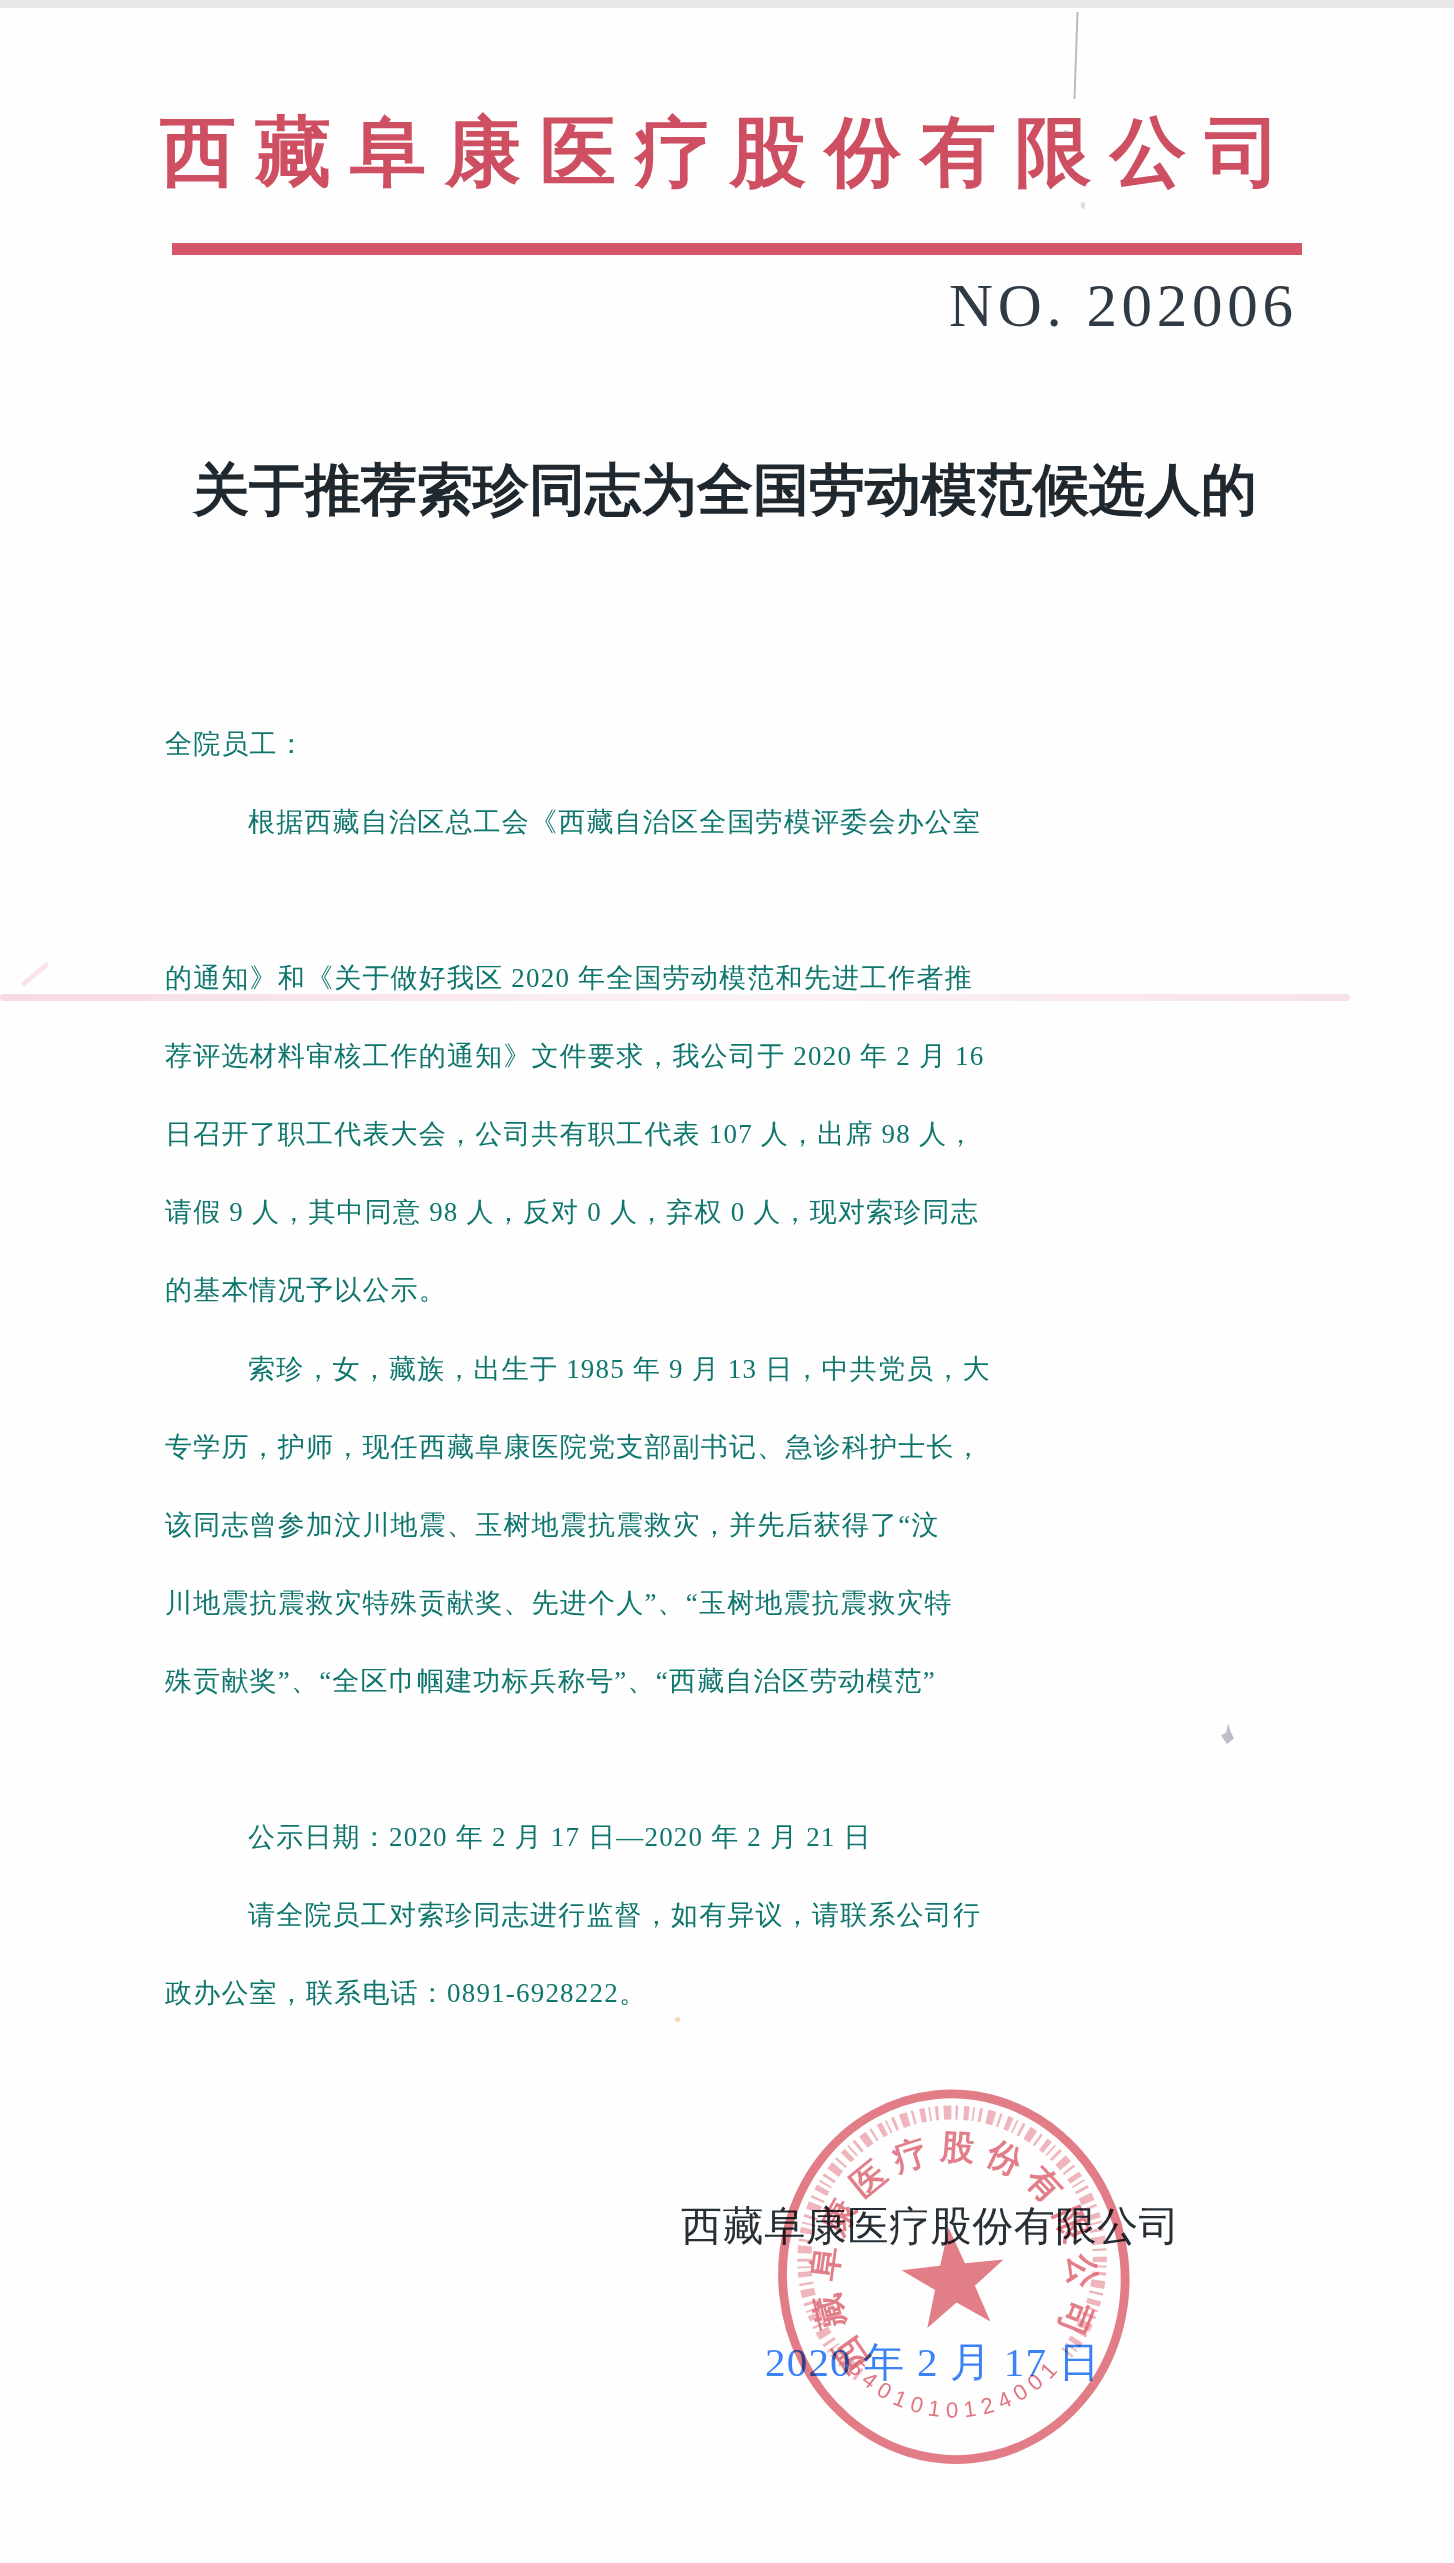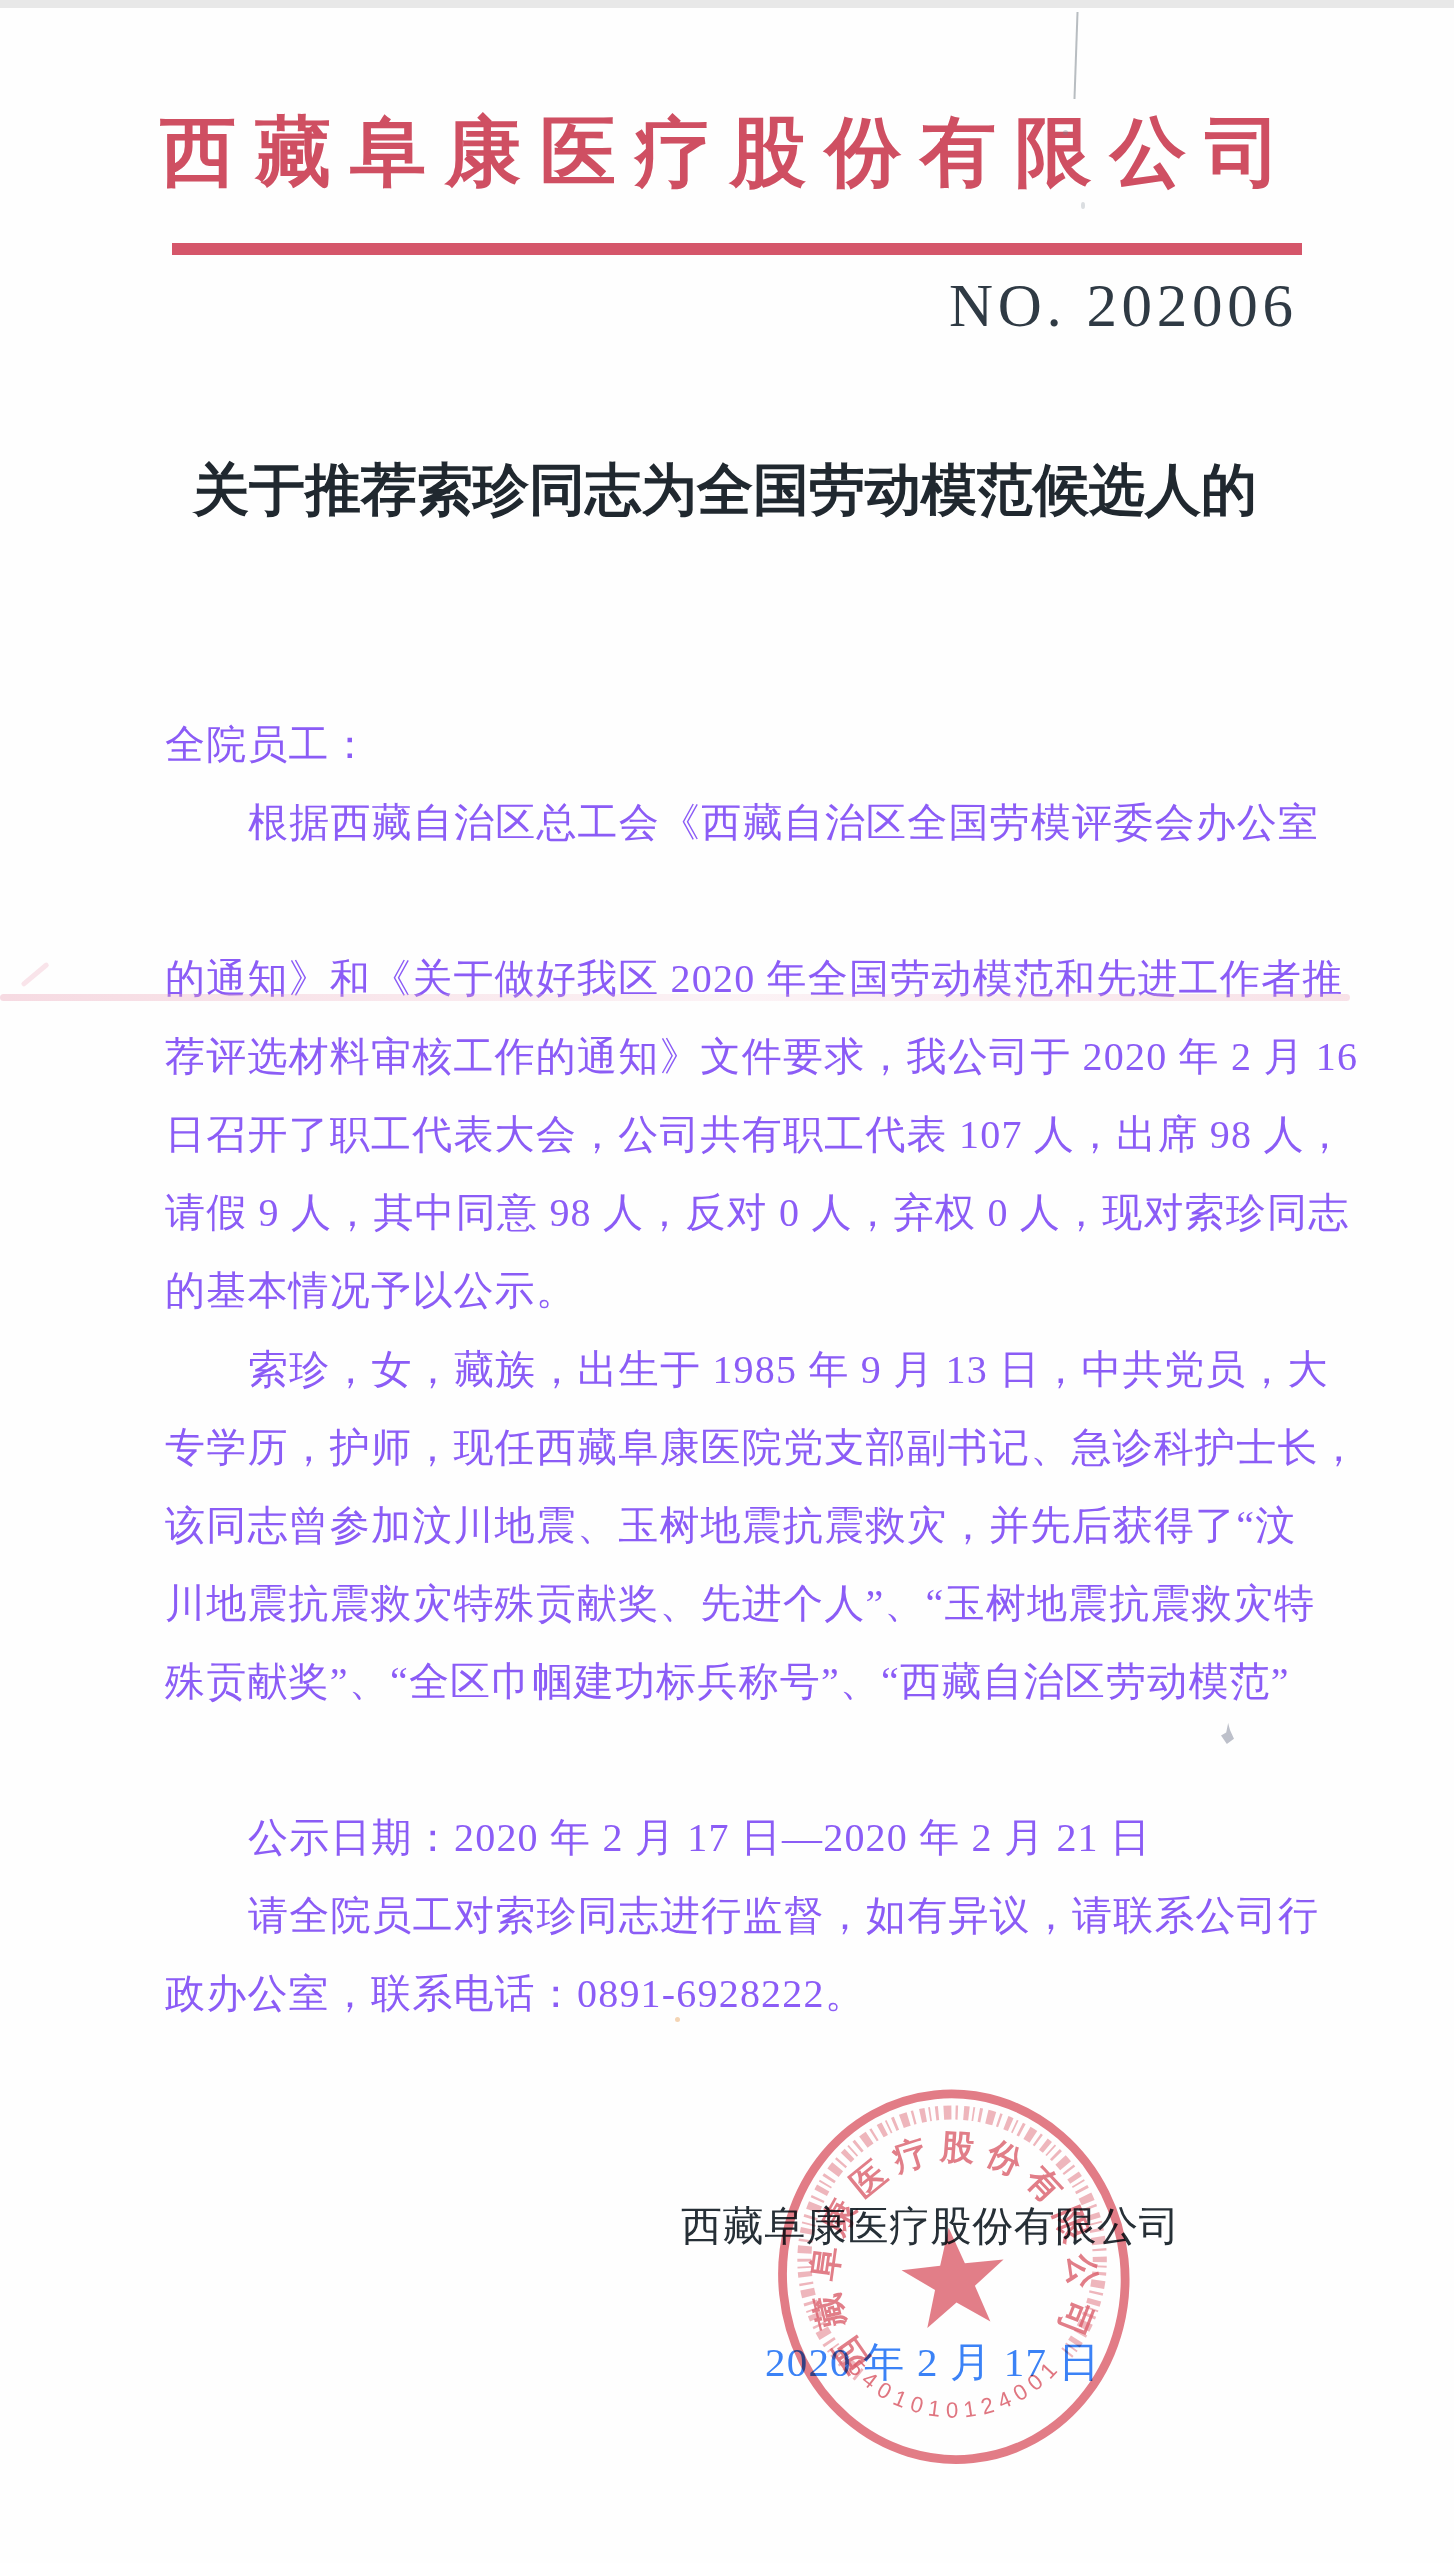--- a/index.html
+++ b/index.html
@@ -33,22 +33,22 @@
   .doc-title-line1,.doc-title-line2{
     position:absolute;left:0;width:1450px;text-align:center;
     font-weight:bold;color:#20282f;font-size:56px;
     white-space:nowrap;
   }
   .doc-title-line1{top:445px;}
   .doc-title-line2{top:537px;}
   
   .body-line{
     position:absolute;left:165px;width:1149px;height:78px;
-    font-size:40px;letter-spacing:1.2px;line-height:65px;
-    color:#8b5cf6;white-space:nowrap;
+    font-size:27px;letter-spacing:1.2px;line-height:65px;
+    color:#0f766e;white-space:nowrap;
   }
   .indent{padding-left:83px;}
   .bold-label{font-weight:normal;}
   
   .sig-company{
     position:absolute;left:681px;top:2191px;
     font-size:41px;letter-spacing:0.6px;color:#262f36;white-space:nowrap;
   }
   .sig-date{
     position:absolute;left:765px;top:2327px;

